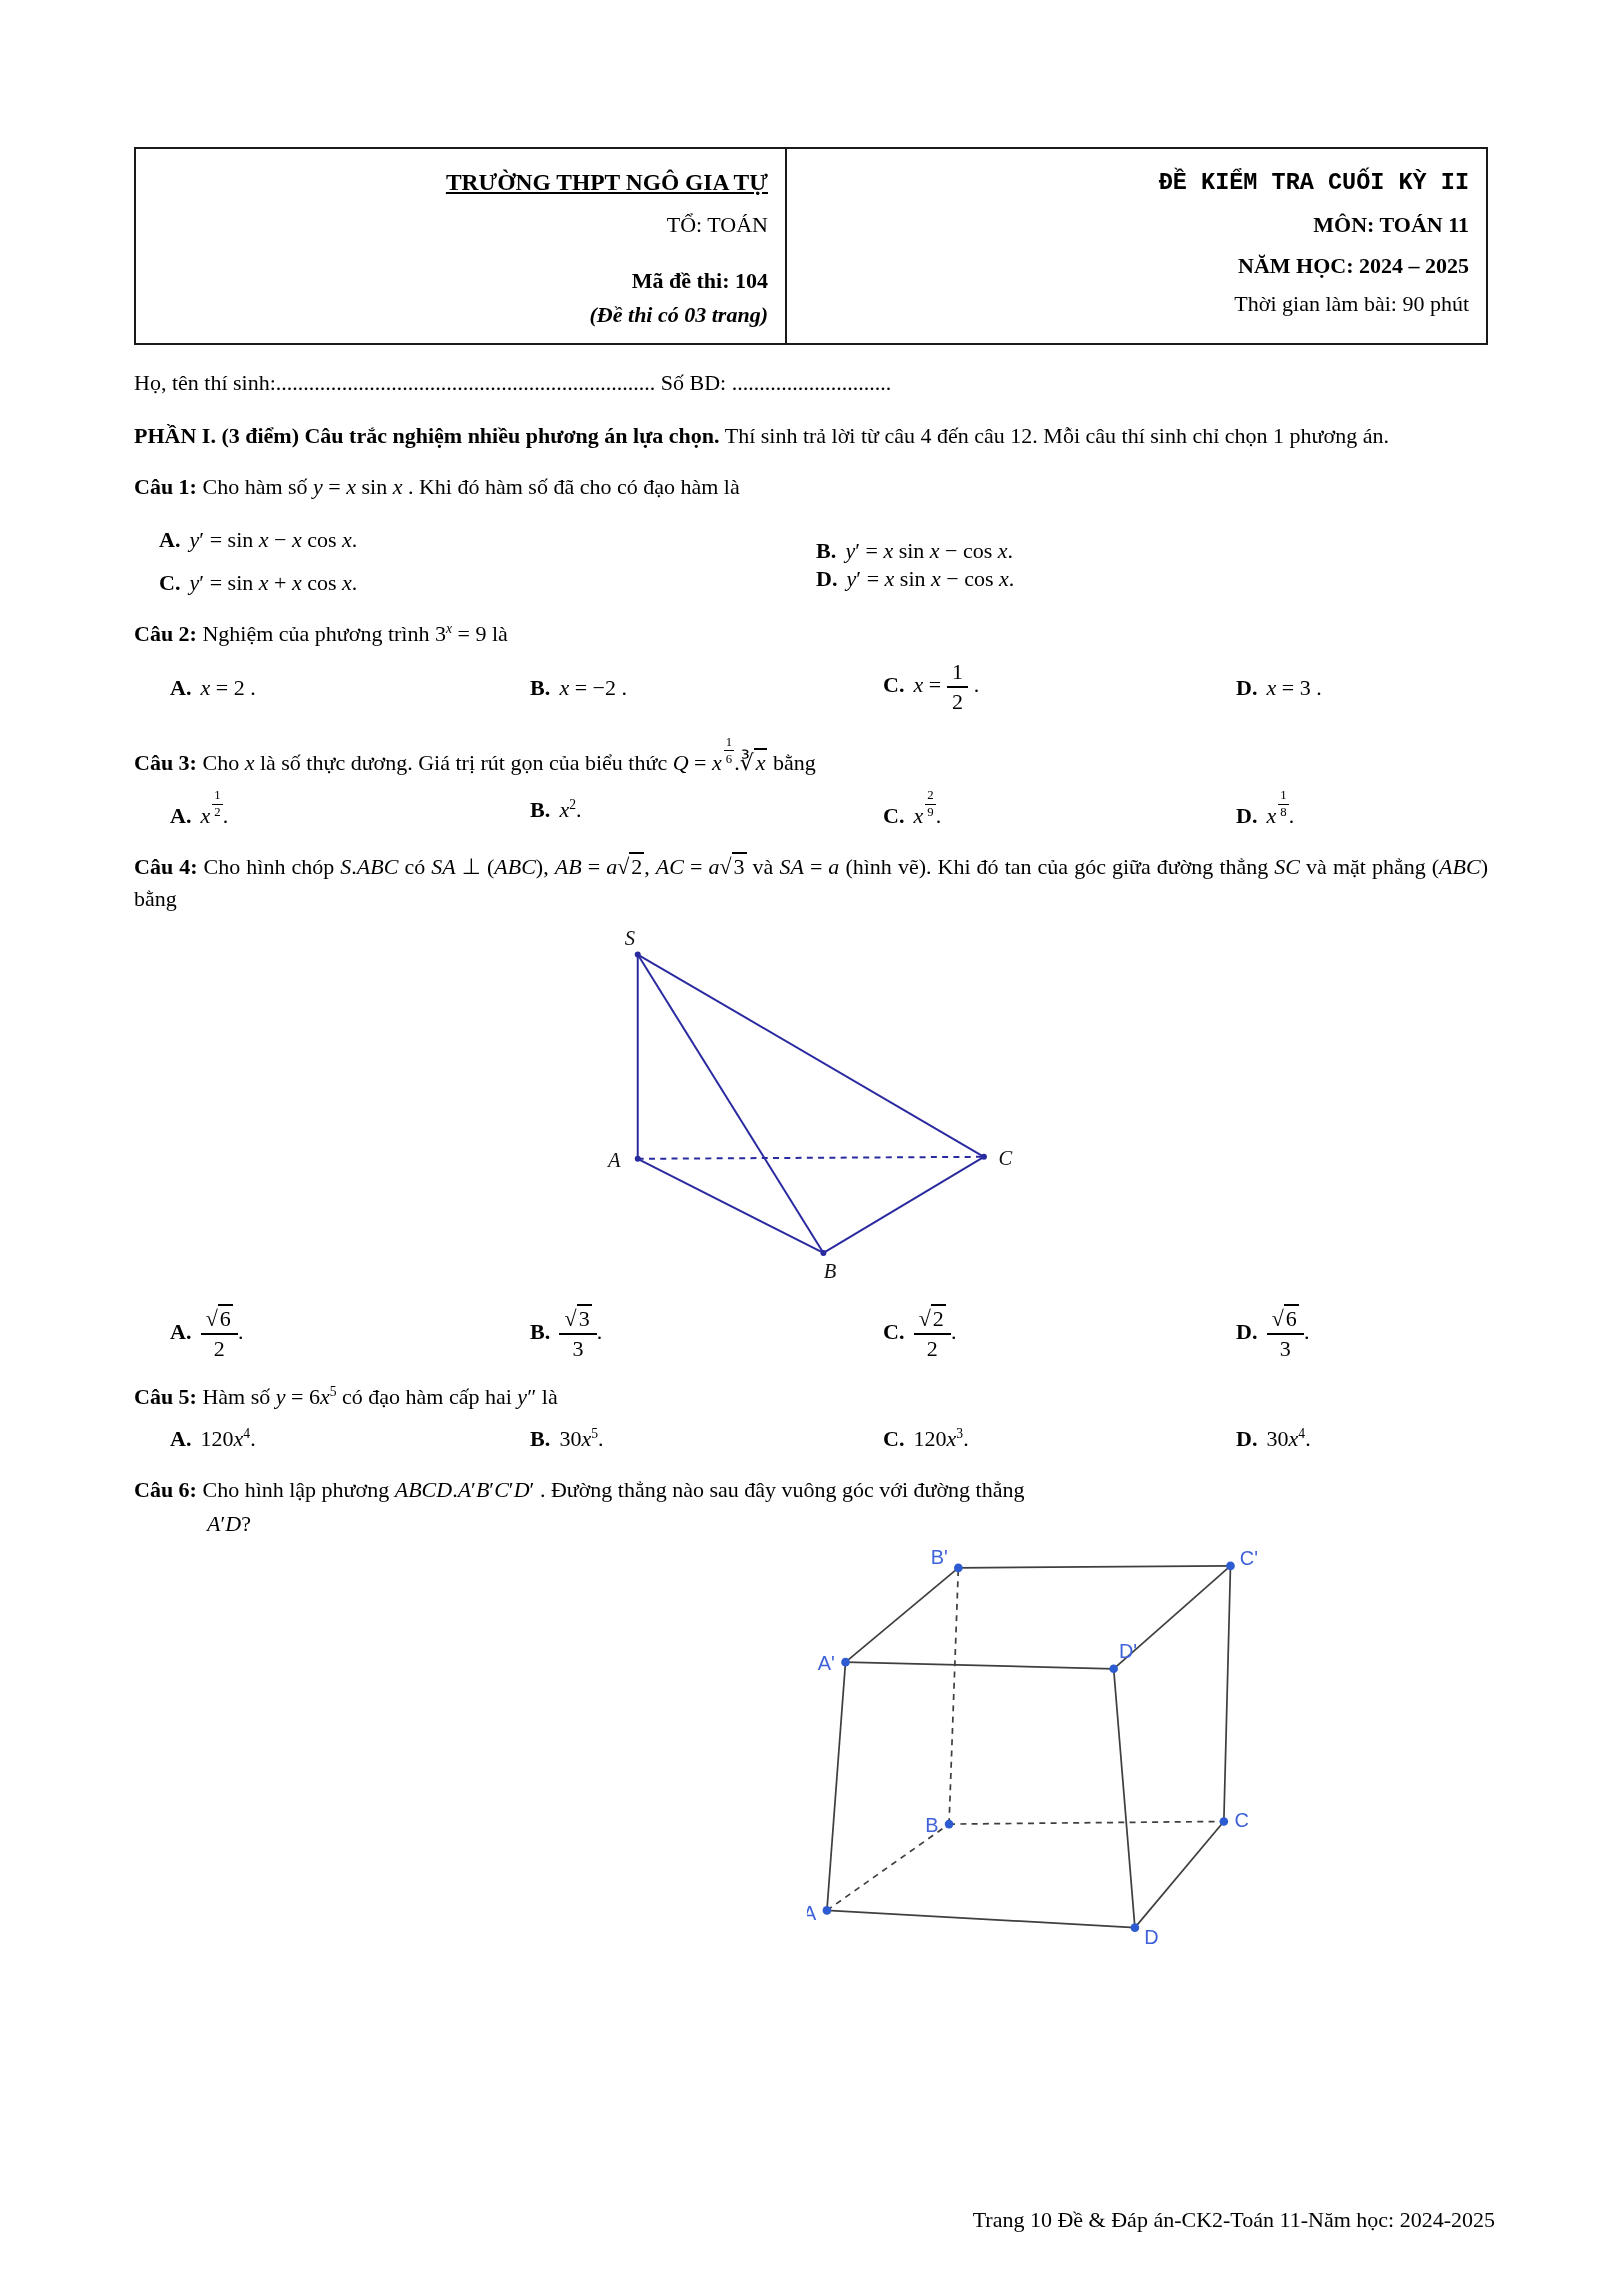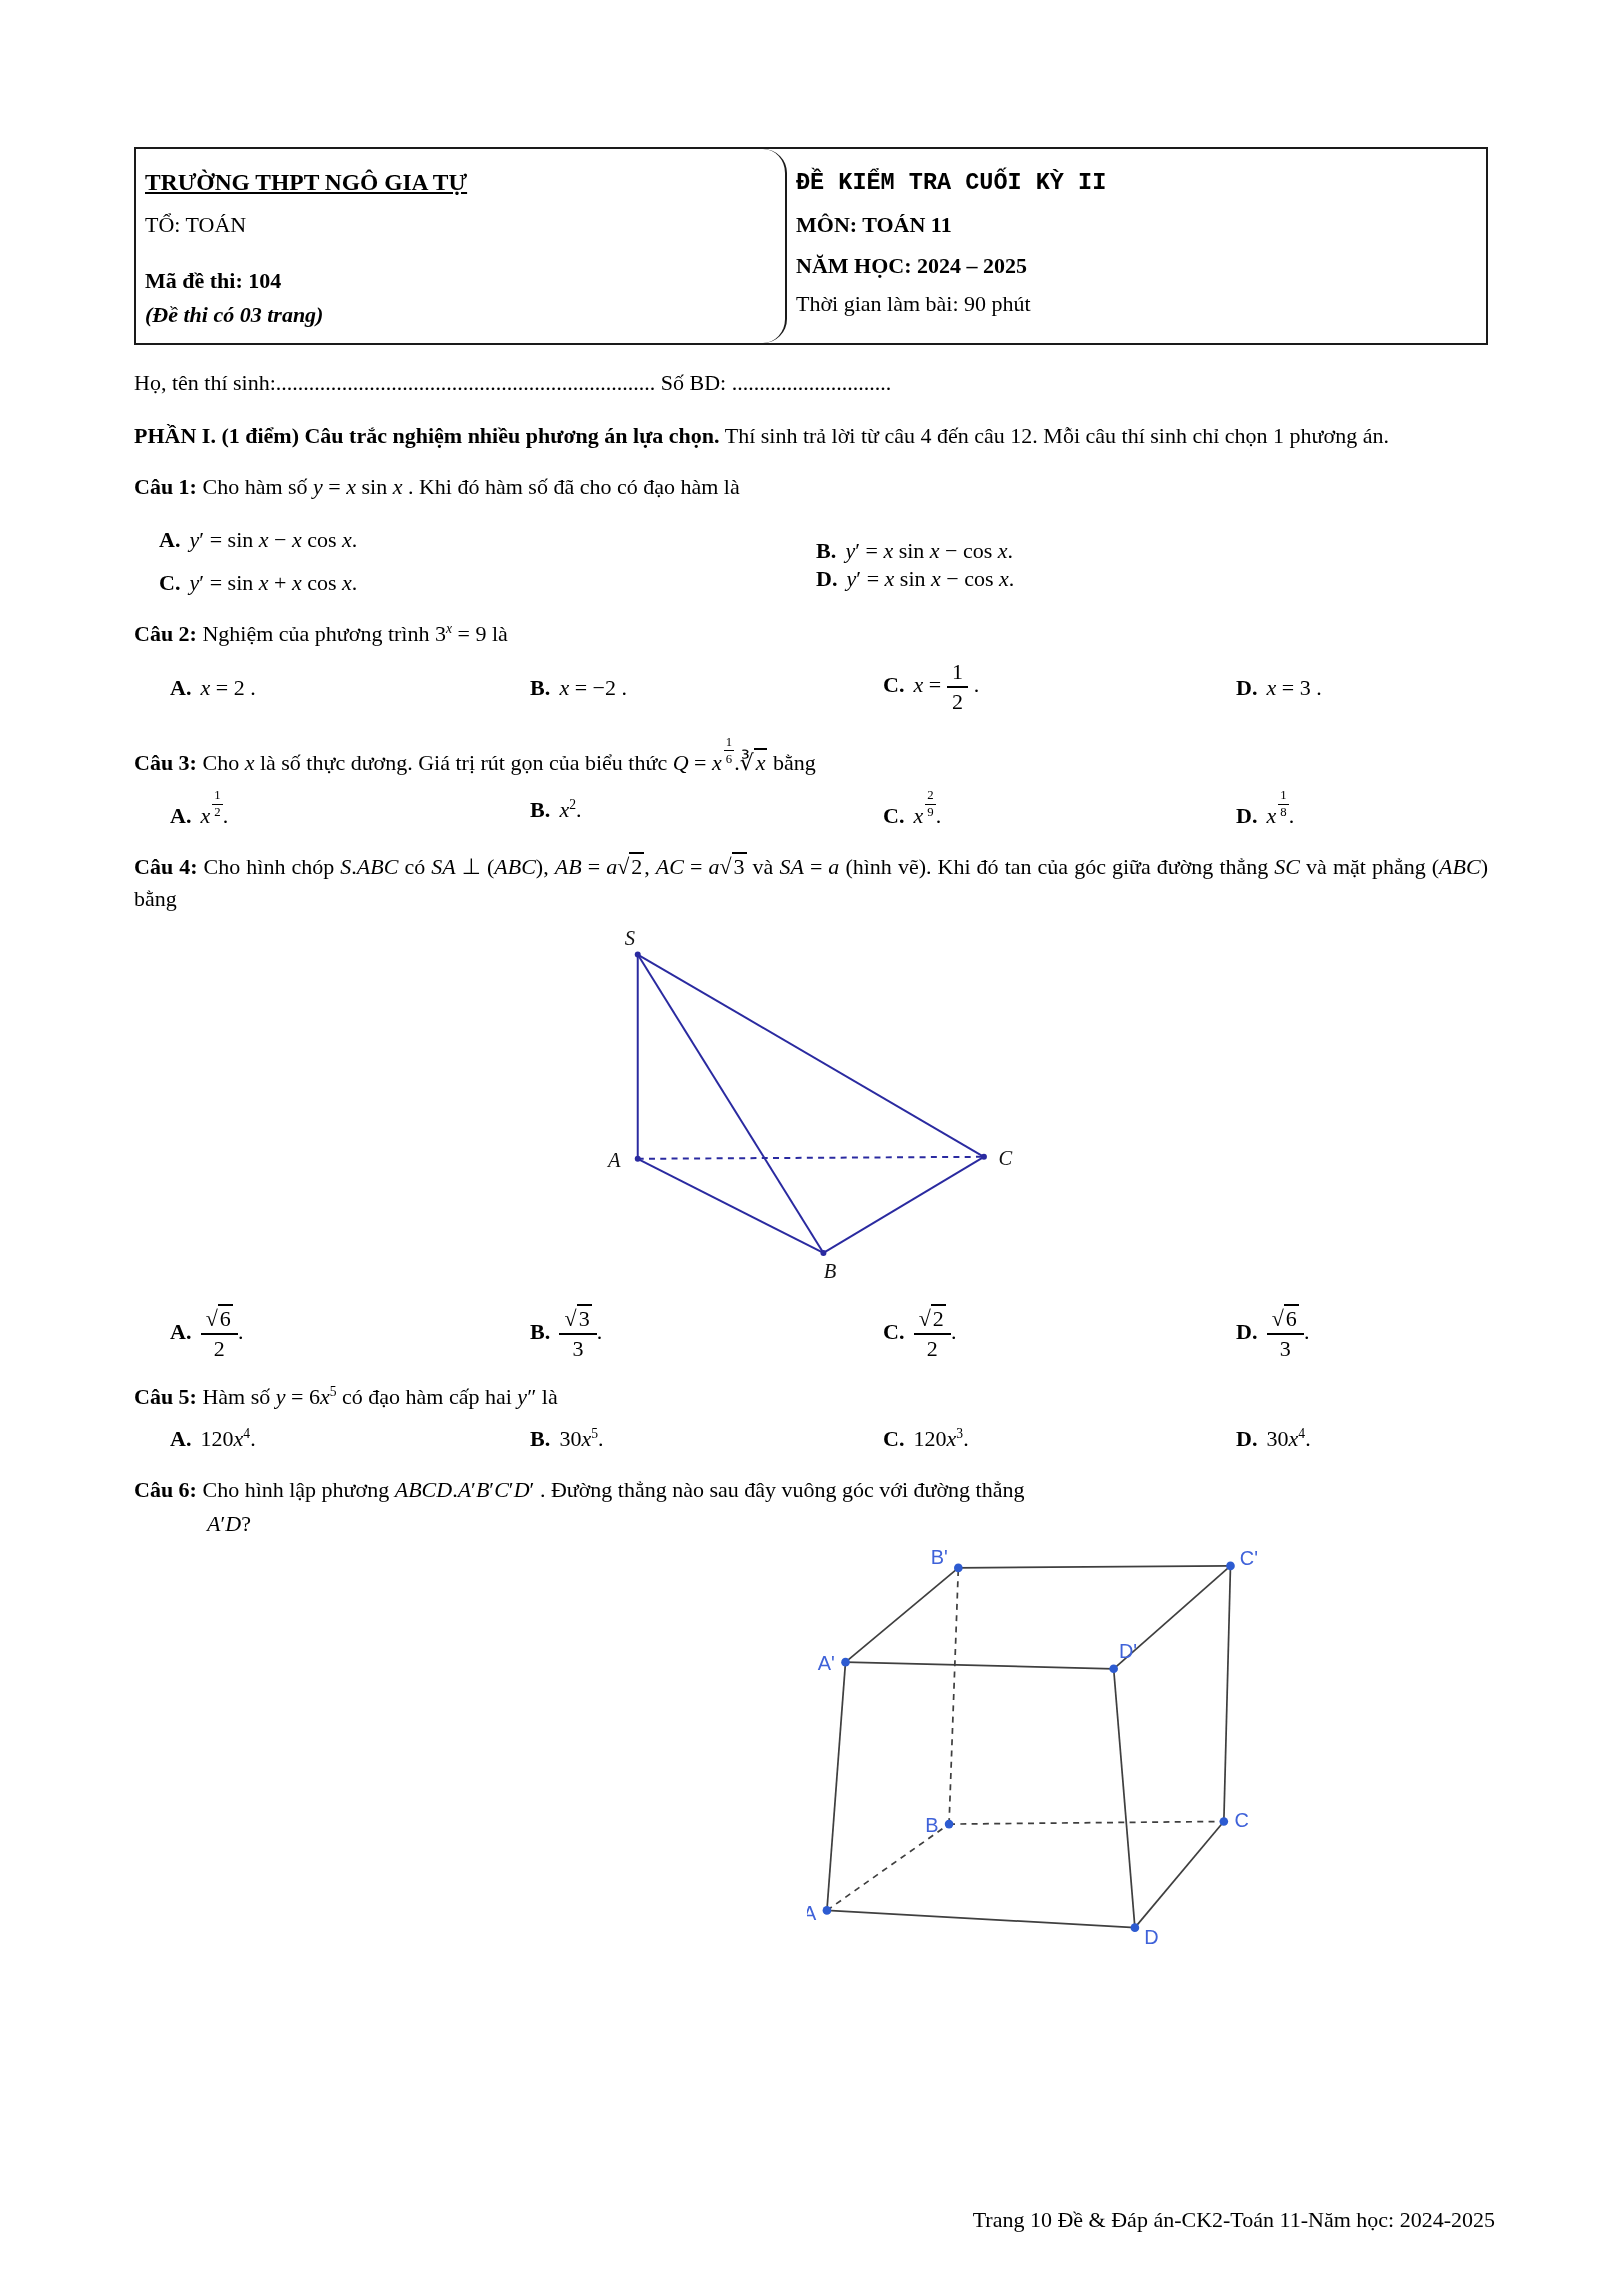--- a/index.html
+++ b/index.html
@@ -8,21 +8,21 @@
     width: 1623px; height: 2295px;
     background: #ffffff; color: #000;
     font-family: "Liberation Serif", serif;
     font-size: 22px; line-height: 1.42;
     position: relative;
   }
   .page { position: absolute; inset: 0; padding: 147px 135px 0 134px; }
 
   
   .header-table { display: grid; grid-template-columns: 651px 1fr; border: 2px solid #1a1a1a; }
-  .header-cell { text-align: left; padding: 17px 9px 13px; border-radius: 24px; }
+  .header-cell { text-align: right; padding: 17px 17px 13px; }
   .header-left { border-right: 2px solid #1a1a1a; }
   .school-name { font-weight: bold; text-decoration: underline; font-size: 23.5px; }
   .dept { margin-top: 9.2px; }
   .exam-code { margin-top: 25px; font-weight: bold; }
   .pages-note { margin-top: 2.6px; font-weight: bold; font-style: italic; }
   .exam-title { font-weight: bold; font-size: 23.5px; font-family: Liberation Mono, monospace; }
   .exam-subject { margin-top: 9.2px; font-weight: bold; }
   .exam-year { margin-top: 10.5px; font-weight: bold; }
   .exam-duration { margin-top: 6.5px; }
 
@@ -79,21 +79,21 @@
     <div class="header-cell header-right">
       <div class="exam-title">ĐỀ KIỂM TRA CUỐI KỲ II</div>
       <div class="exam-subject">MÔN: TOÁN 11</div>
       <div class="exam-year">NĂM HỌC: 2024 – 2025</div>
       <div class="exam-duration">Thời gian làm bài: 90 phút</div>
     </div>
   </div>
 
   <div class="student-line">Họ, tên thí sinh:..................................................................... Số BD: .............................</div>
 
-  <p class="part-heading"><span class="b">PHẦN I. (1 điểm)  Câu trắc nghiệm nhiều phương án lựa chọn.</span><span> Thí sinh trả lời từ câu 4 đến câu 12. Mỗi câu thí sinh chỉ chọn 1 phương án.</span></p>
+  <p class="part-heading"><span class="b">PHẦN I. (3 điểm)  Câu trắc nghiệm nhiều phương án lựa chọn.</span><span> Thí sinh trả lời từ câu 4 đến câu 12. Mỗi câu thí sinh chỉ chọn 1 phương án.</span></p>
 
   <div class="question">
     <p class="q-text"><span class="q-label">Câu 1:</span><span> Cho hàm số  <i>y</i> = <i>x</i> sin <i>x</i> . Khi đó hàm số đã cho có đạo hàm là</span></p>
     <div class="opts2">
       <div class="opt"><span class="opt-label">A.</span><span><i>y</i>′ = sin <i>x</i> − <i>x</i> cos <i>x</i>.</span></div>
       <div class="opt shift-down"><span class="opt-label">B.</span><span><i>y</i>′ = <i>x</i> sin <i>x</i> − cos <i>x</i>.</span></div>
       <div class="opt"><span class="opt-label">C.</span><span><i>y</i>′ = sin <i>x</i> + <i>x</i> cos <i>x</i>.</span></div>
       <div class="opt shift-up"><span class="opt-label">D.</span><span><i>y</i>′ = <i>x</i> sin <i>x</i> − cos <i>x</i>.</span></div>
     </div>
   </div>

